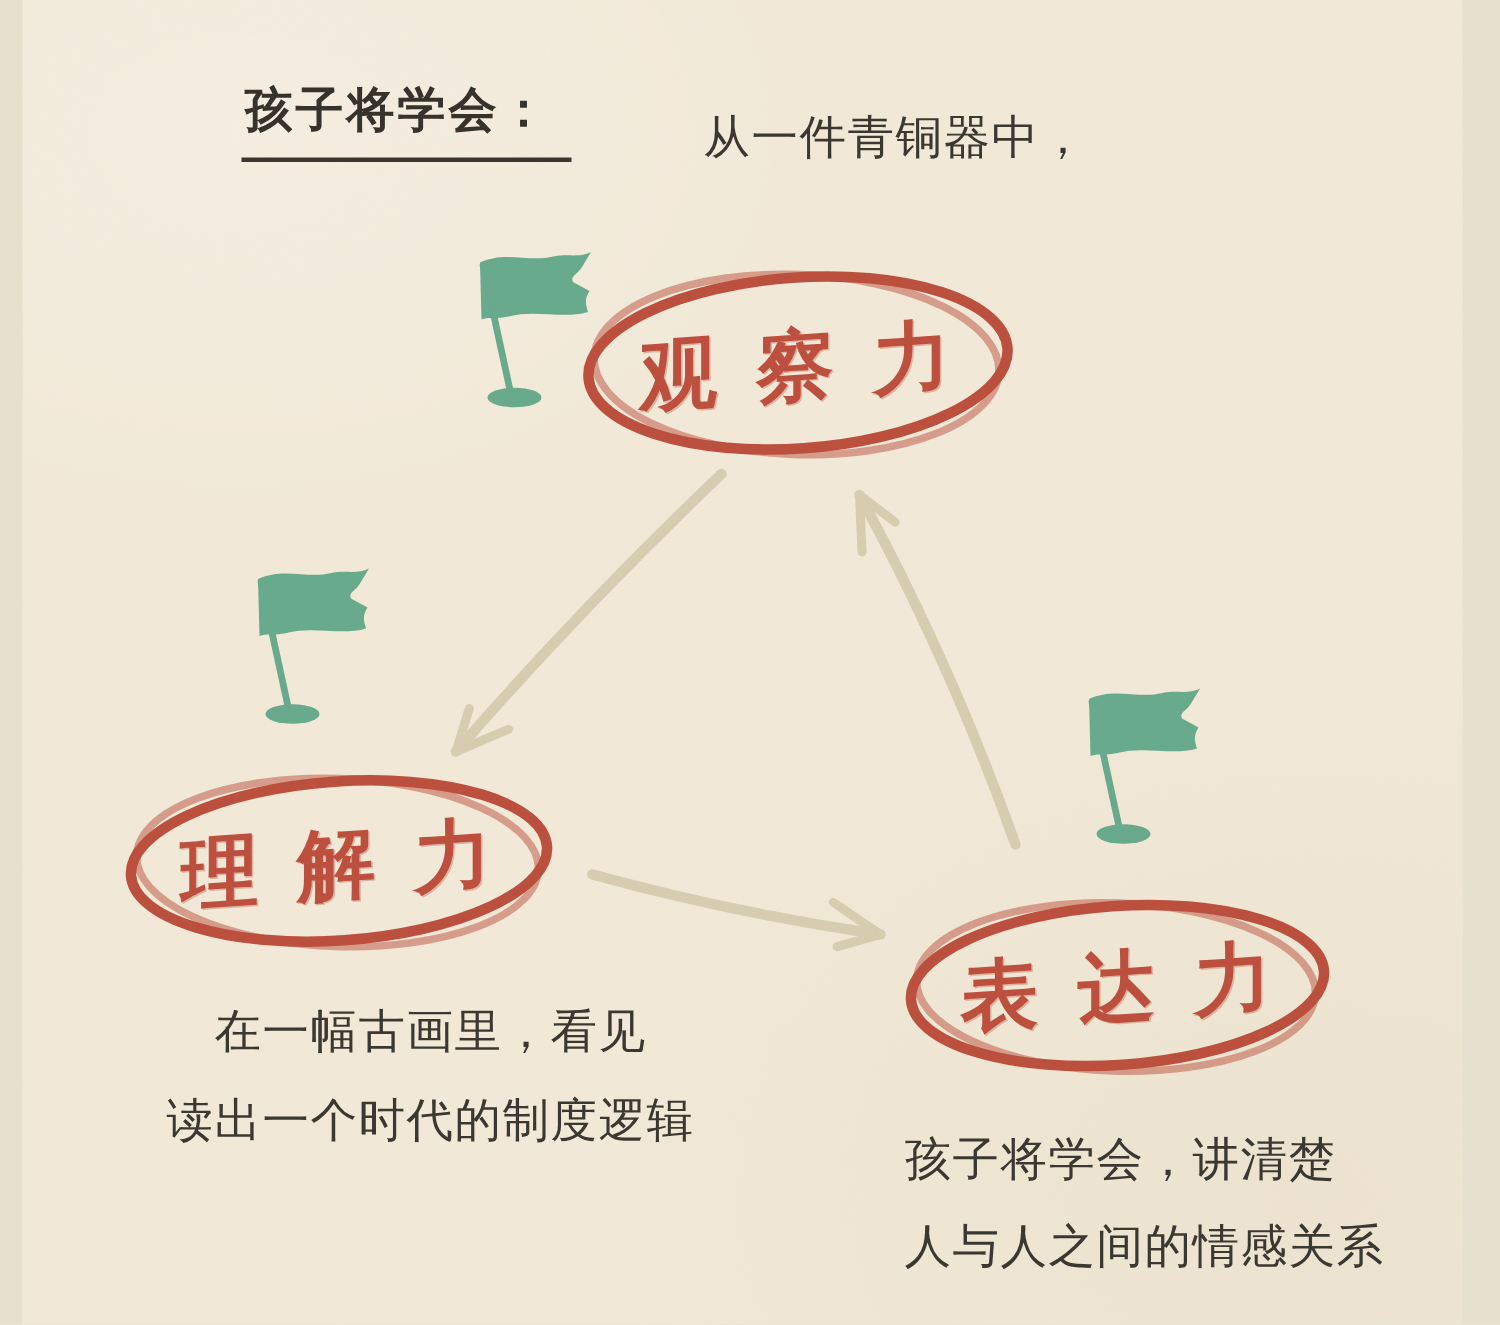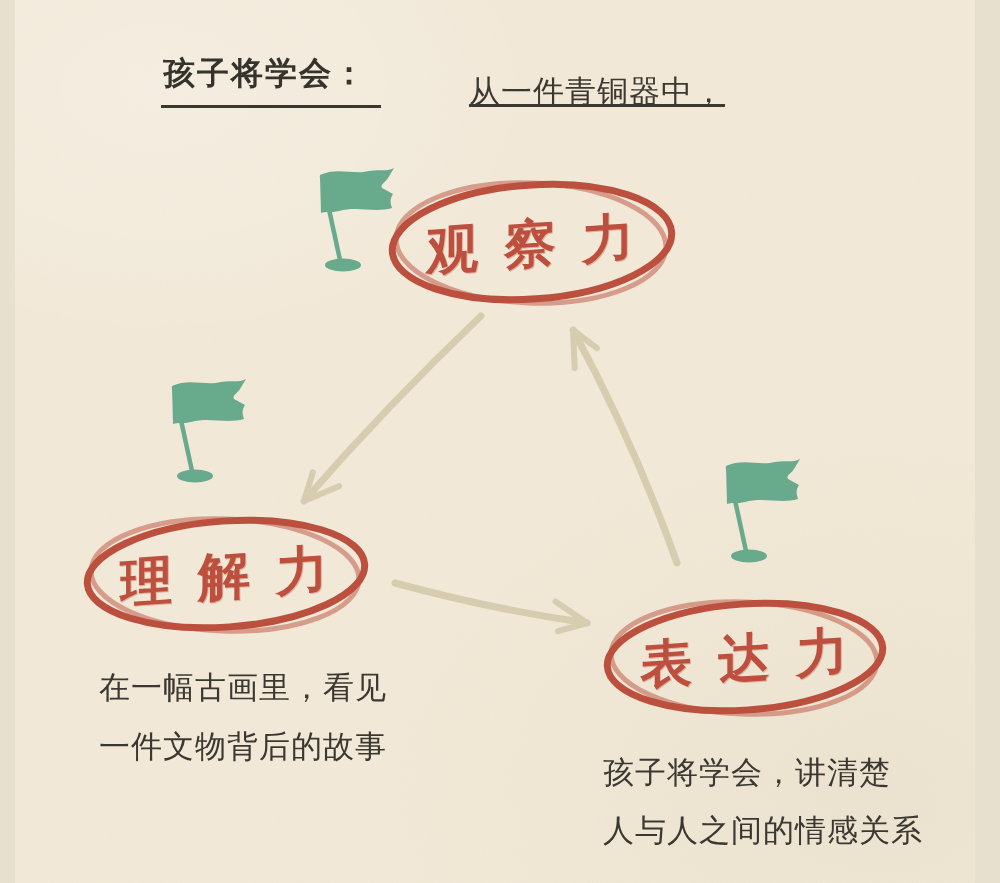--- a/index.html
+++ b/index.html
@@ -30,22 +30,22 @@
     letter-spacing:2px;
     padding:0 14px 9px 2px;
     border-bottom:3px solid #3a372e;
   }
 
   .caption{
     position:absolute;
     font-size:31px;color:#3b3831;font-weight:500;
     letter-spacing:1px;white-space:nowrap;
   }
-  .cap-observe{left:454px;top:66px;line-height:52px;text-decoration:underline;}
-  .cap-understand{left:84px;top:658px;line-height:59px;text-align:center;}
+  .cap-observe{left:454px;top:66px;line-height:52px;}
+  .cap-understand{left:96px;top:658px;line-height:59px;text-align:center;}
   .cap-express{left:588px;top:744px;line-height:58px;}
 
   .node-label{
     position:absolute;
     color:var(--red);
     font-size:52px;font-weight:700;
     letter-spacing:26px;white-space:nowrap;
     transform:translate(-50%,-50%) rotate(-4deg) skewX(-4deg);
     text-shadow:1px 1px 0 rgba(188,79,61,.35);
   }
@@ -110,21 +110,21 @@
   </svg>
 
   <div class="title">孩子将学会：</div>
 
   <div class="caption cap-observe">
     <div>从一件青铜器中，</div>
   </div>
 
   <div class="caption cap-understand">
     <div>在一幅古画里，看见</div>
-    <div>一件文物背后的故事</div>
+    <div>读出一个时代的制度逻辑</div>
   </div>
 
   <div class="caption cap-express">
     <div>孩子将学会，讲清楚</div>
     <div>人与人之间的情感关系</div>
   </div>
 
   <div class="node-label label-observe">观察力</div>
   <div class="node-label label-understand">理解力</div>
   <div class="node-label label-express">表达力</div>

